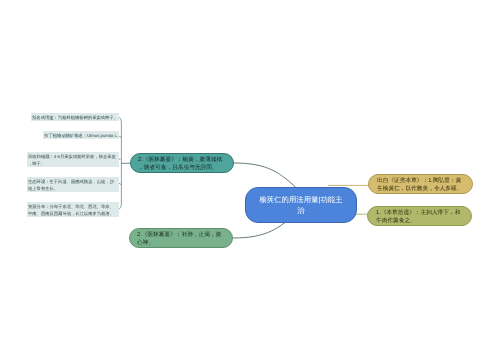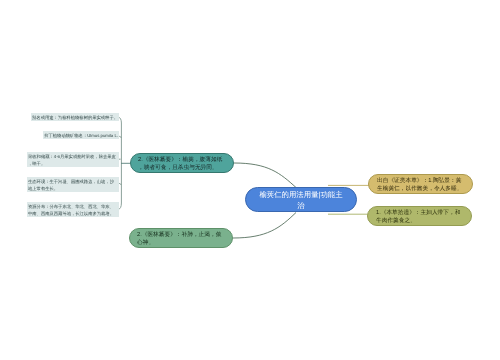--- a/index.html
+++ b/index.html
@@ -39,21 +39,21 @@
 
   <path d="M 118 117 C 120.5 117.5 121.3 119.5 121.4 123 L 121.4 203 C 121.3 207 120.5 208.8 118 209.5" fill="none" stroke="#7e968f" stroke-width="0.9"></path>
 
   <path d="M 118 136 C 120 136.4 121 136.8 121.4 138" fill="none" stroke="#7e968f" stroke-width="0.9"></path>
   <path d="M 117 159.2 L 120.6 159.2" fill="none" stroke="#7e968f" stroke-width="0.9"></path>
   <path d="M 118 183 C 119.6 183.4 120.8 184 121.4 185" fill="none" stroke="#7e968f" stroke-width="0.9"></path>
 
   <path d="M 121 163.3 L 130 163.3" fill="none" stroke="#58817a" stroke-width="0.9"></path>
 </svg>
 
-<div class="node blue" style="left:245px;top:187px;width:112px;height:25px;">榆荚仁的用法用量|功能主治</div>
+<div class="node blue" style="left:245px;top:187px;width:112px;height:36px;">榆荚仁的用法用量|功能主治</div>
 
 <div class="node teal" style="left:130px;top:153px;width:104px;height:20px;">2.《医林纂要》：榆荚，腹薄如纸，啖者可食，且杀虫与无异同。</div>
 <div class="node green" style="left:129px;top:228px;width:104px;height:20px;">2.《医林纂要》：补肺，止渴，敛心神。</div>
 <div class="node gold" style="left:368px;top:174px;width:105px;height:20px;">出自《证类本草》：1.陶弘景：荚生榆荚仁，以作酱美，令人多睡。</div>
 <div class="node olive" style="left:367px;top:206px;width:105px;height:20px;">1.《本草拾遗》：主妇人带下，和牛肉作羹食之。</div>
 
 <div class="leafwrap">
   <div class="node leaf" style="top:113px;">别名或用途：为榆科植物榆树的果实或种子。</div>
   <div class="node leaf" style="top:131px;">拉丁植物动物矿物名：Ulmus pumila L.</div>
   <div class="node leaf" style="top:152px;">采收和储藏：4-6月果实成熟时采收，除去果皮，晒干。</div>

